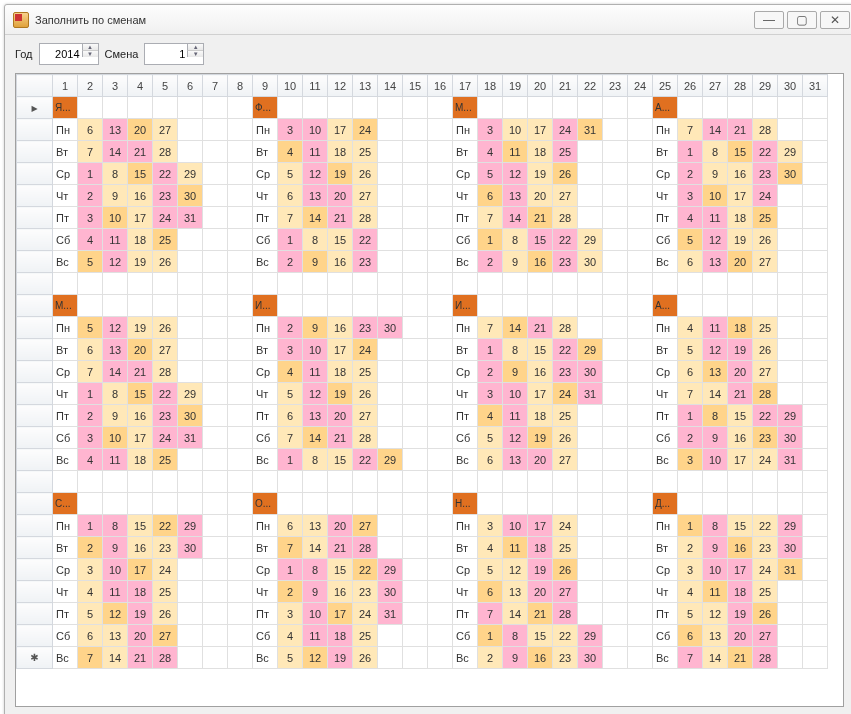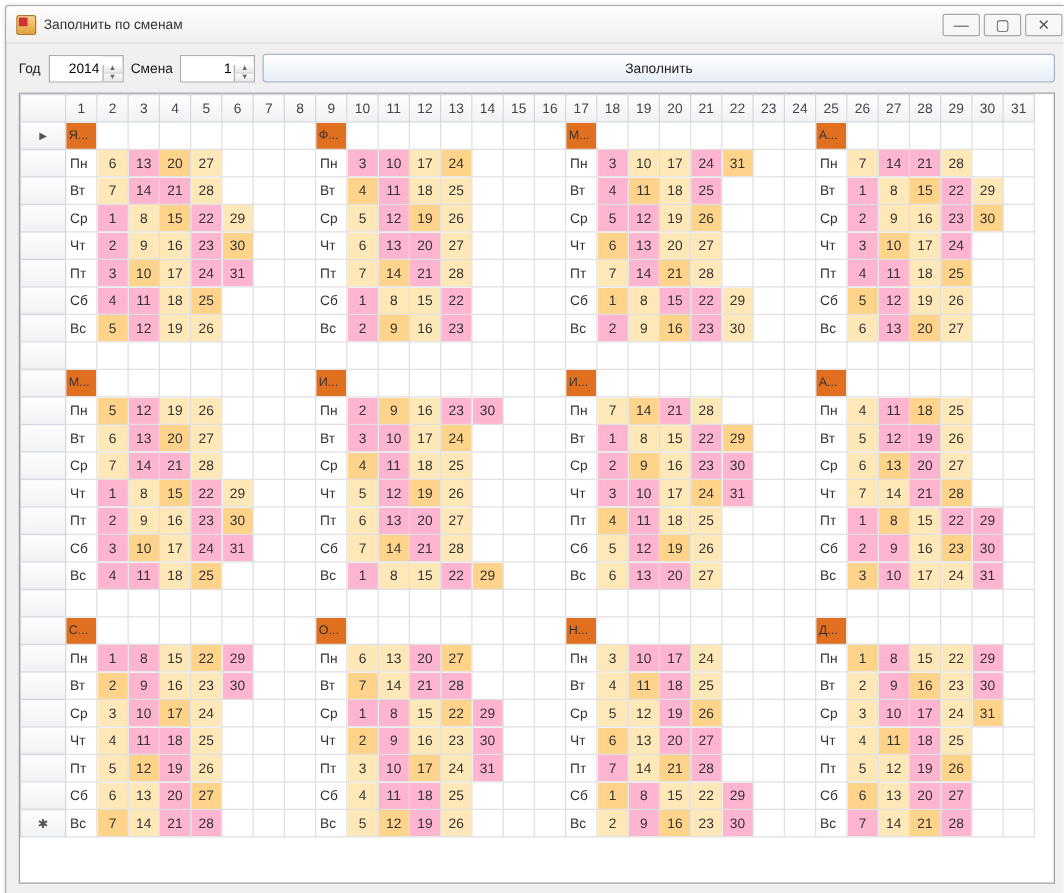--- a/index.html
+++ b/index.html
@@ -4,21 +4,21 @@
 body{background:#fff;padding:4px}
 .window{border:1px solid #b0b0b0;border-radius:3px;width:851px;height:714px;background:#f0f0f0;display:flex;flex-direction:column;box-shadow:0 0 3px rgba(0,0,0,0.2)}
 .titlebar{height:30px;display:flex;align-items:center;padding:0 4px 0 8px;background:linear-gradient(#fdfdfd,#f0f0f0);border-bottom:1px solid #d0d0d0;border-radius:3px 3px 0 0}
 .titlebar .ico{width:16px;height:16px;margin-right:6px;background:linear-gradient(#f7d18c,#e0a23c);border:1px solid #b07820;border-radius:2px;display:flex;align-items:flex-start;justify-content:flex-start}
 .titlebar .ico::before{content:"";width:7px;height:7px;background:#c33;margin:1px}
 .title{flex:1;color:#333}
 .winbtns{display:flex;gap:3px}
 .winbtn{width:30px;height:18px;border:1px solid #aaa;border-radius:2px;background:#f7f7f7;display:flex;align-items:center;justify-content:center;color:#555;font-size:12px;line-height:1;cursor:default}
 .toolbar{padding:8px 10px;display:flex;align-items:center;gap:6px}
 .lbl{color:#222}
-.spin{display:flex;align-items:flex-end;border:1px solid #abadb3;background:#fff;height:22px}
+.spin{display:flex;align-items:flex-start;border:1px solid #abadb3;background:#fff;height:22px}
 .spin input{border:0;width:42px;text-align:right;padding:0 2px;height:100%;outline:none}
 .spin .ar{display:flex;flex-direction:column;width:16px}
 .spin .ar div{flex:1;border-left:1px solid #abadb3;font-size:6px;display:flex;align-items:center;justify-content:center;color:#667;cursor:default;background:linear-gradient(#fafafa,#e8e8e8)}
 .spin .ar div:first-child{border-bottom:1px solid #ccc}
 .btn-fill{flex:1;height:23px;border:1px solid #a6b8cd;border-radius:3px;background:linear-gradient(#fff,#e6eef7);cursor:default;color:#222}
 .gridwrap{flex:1;margin:0 10px 10px 10px;border:1px solid #a0a0a0;background:#fff;overflow:auto;position:relative}
 table{border-collapse:collapse;table-layout:fixed}
 th,td{border:1px solid #e0e0e0;width:25px;height:22px;text-align:center;background:#fff;overflow:hidden;white-space:nowrap;color:#333}
 th{background:linear-gradient(#fdfdfd,#eff2f5);border:1px solid #d4d8de;font-weight:normal;color:#444}
 th:first-child,td.rowhdr{width:36px;background:linear-gradient(#fdfdfd,#eff2f5);border:1px solid #d4d8de;font-size:10px;color:#555}
@@ -51,21 +51,20 @@
         </div>
       </div>
   <span class="lbl">Смена</span>
   <div class="spin">
         <input value="1" style="">
         <div class="ar">
           <div>▲</div>
           <div>▼</div>
         </div>
       </div>
-  <button class="btn-fill">Заполнить</button>
  </div>
  <div class="gridwrap">
   <table id="grid">
         <tbody>
           <tr>
             <th></th>
             <th>1</th>
             <th>2</th>
             <th>3</th>
             <th>4</th>

